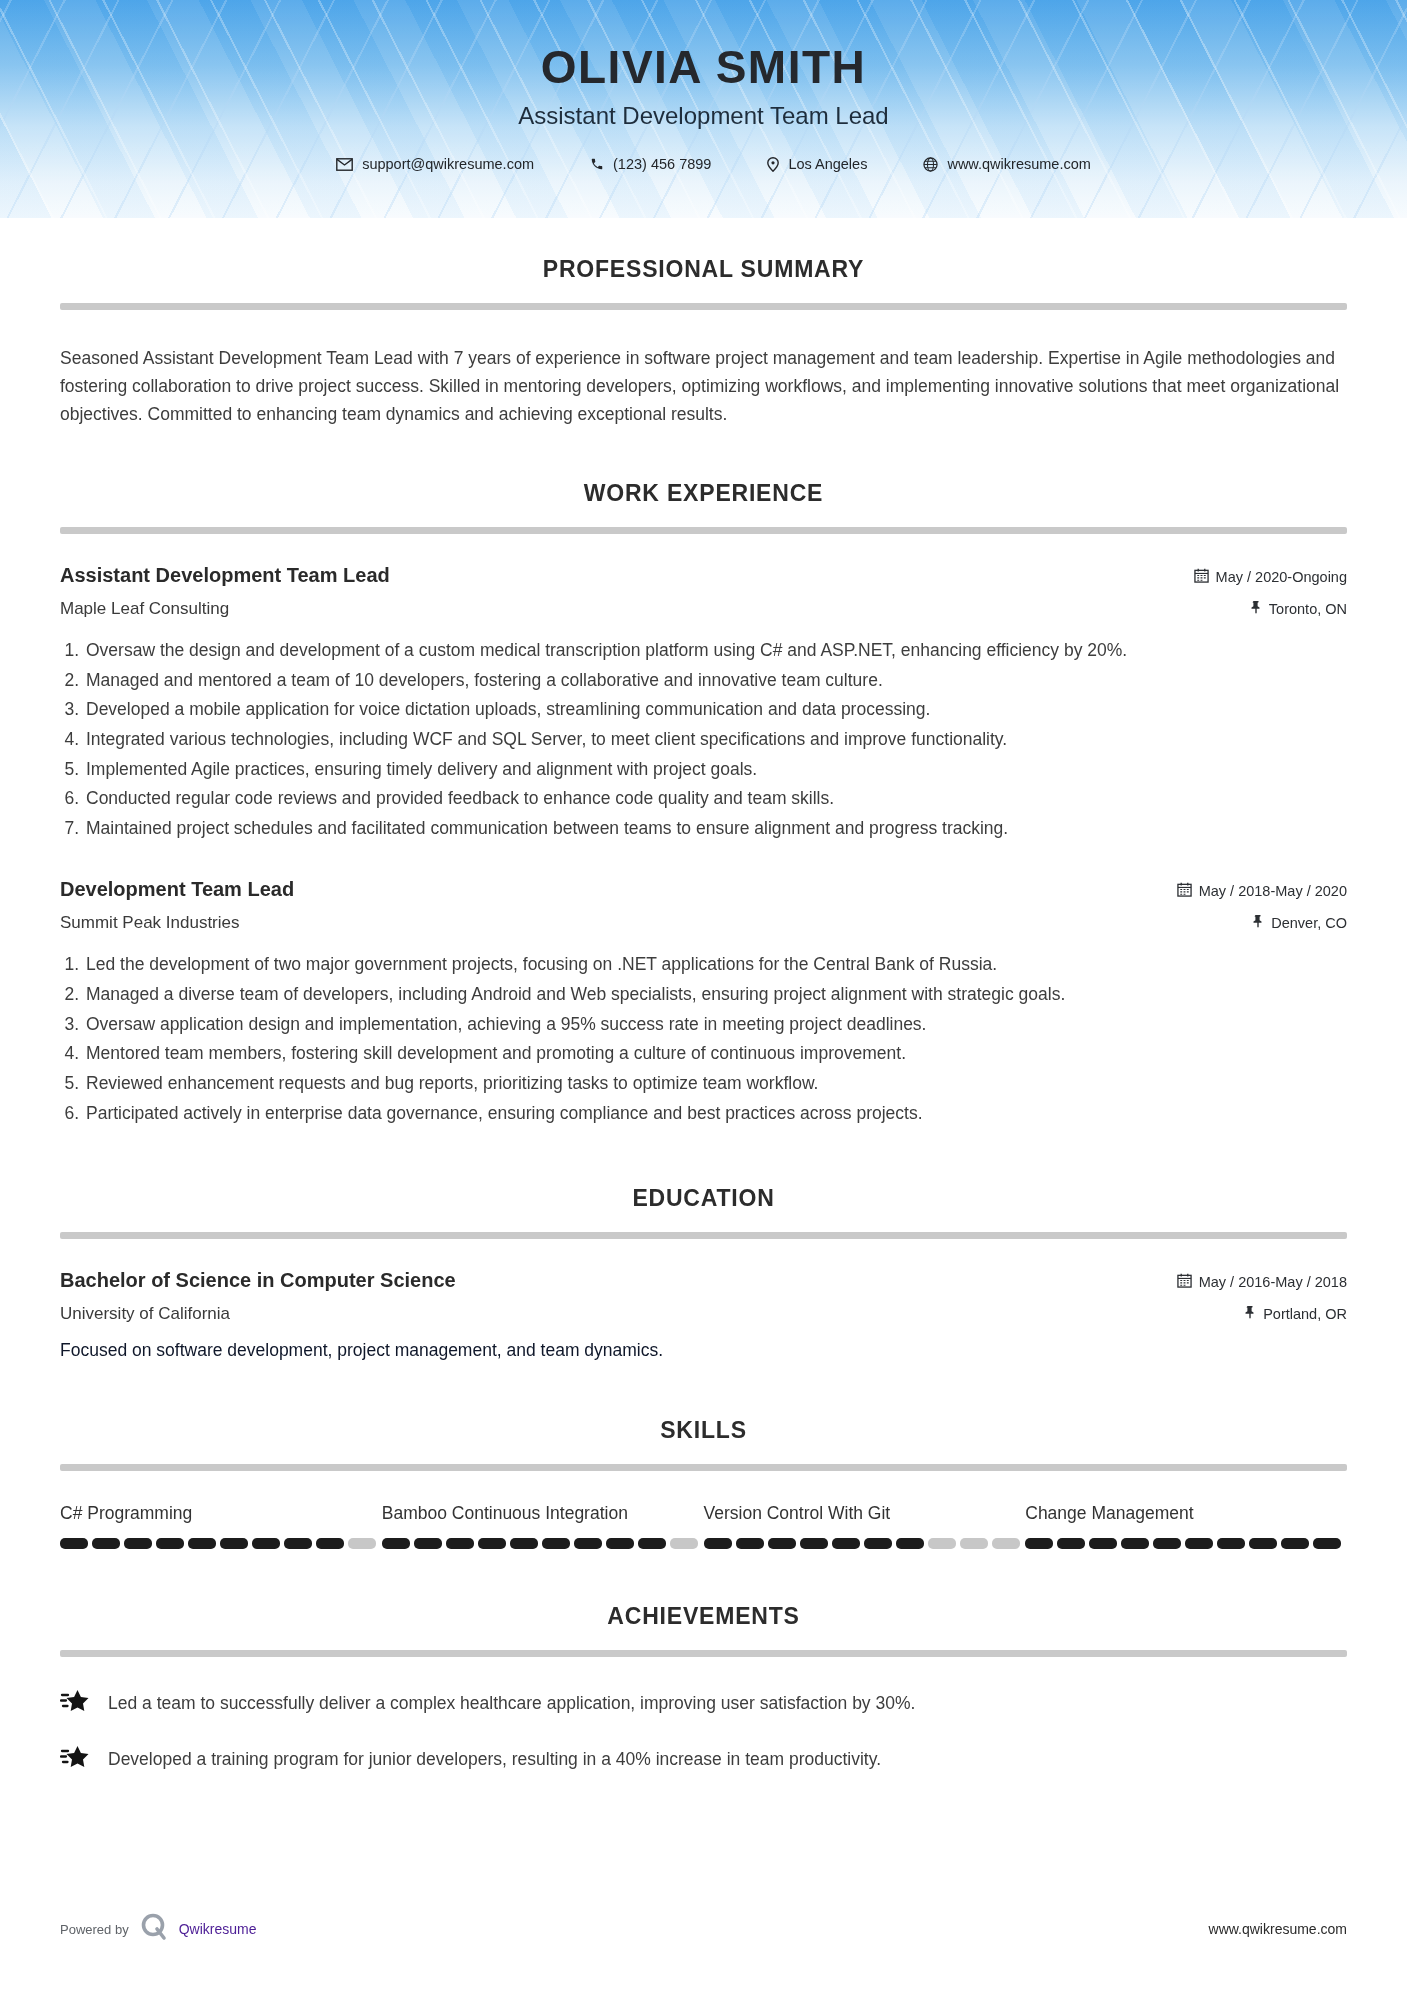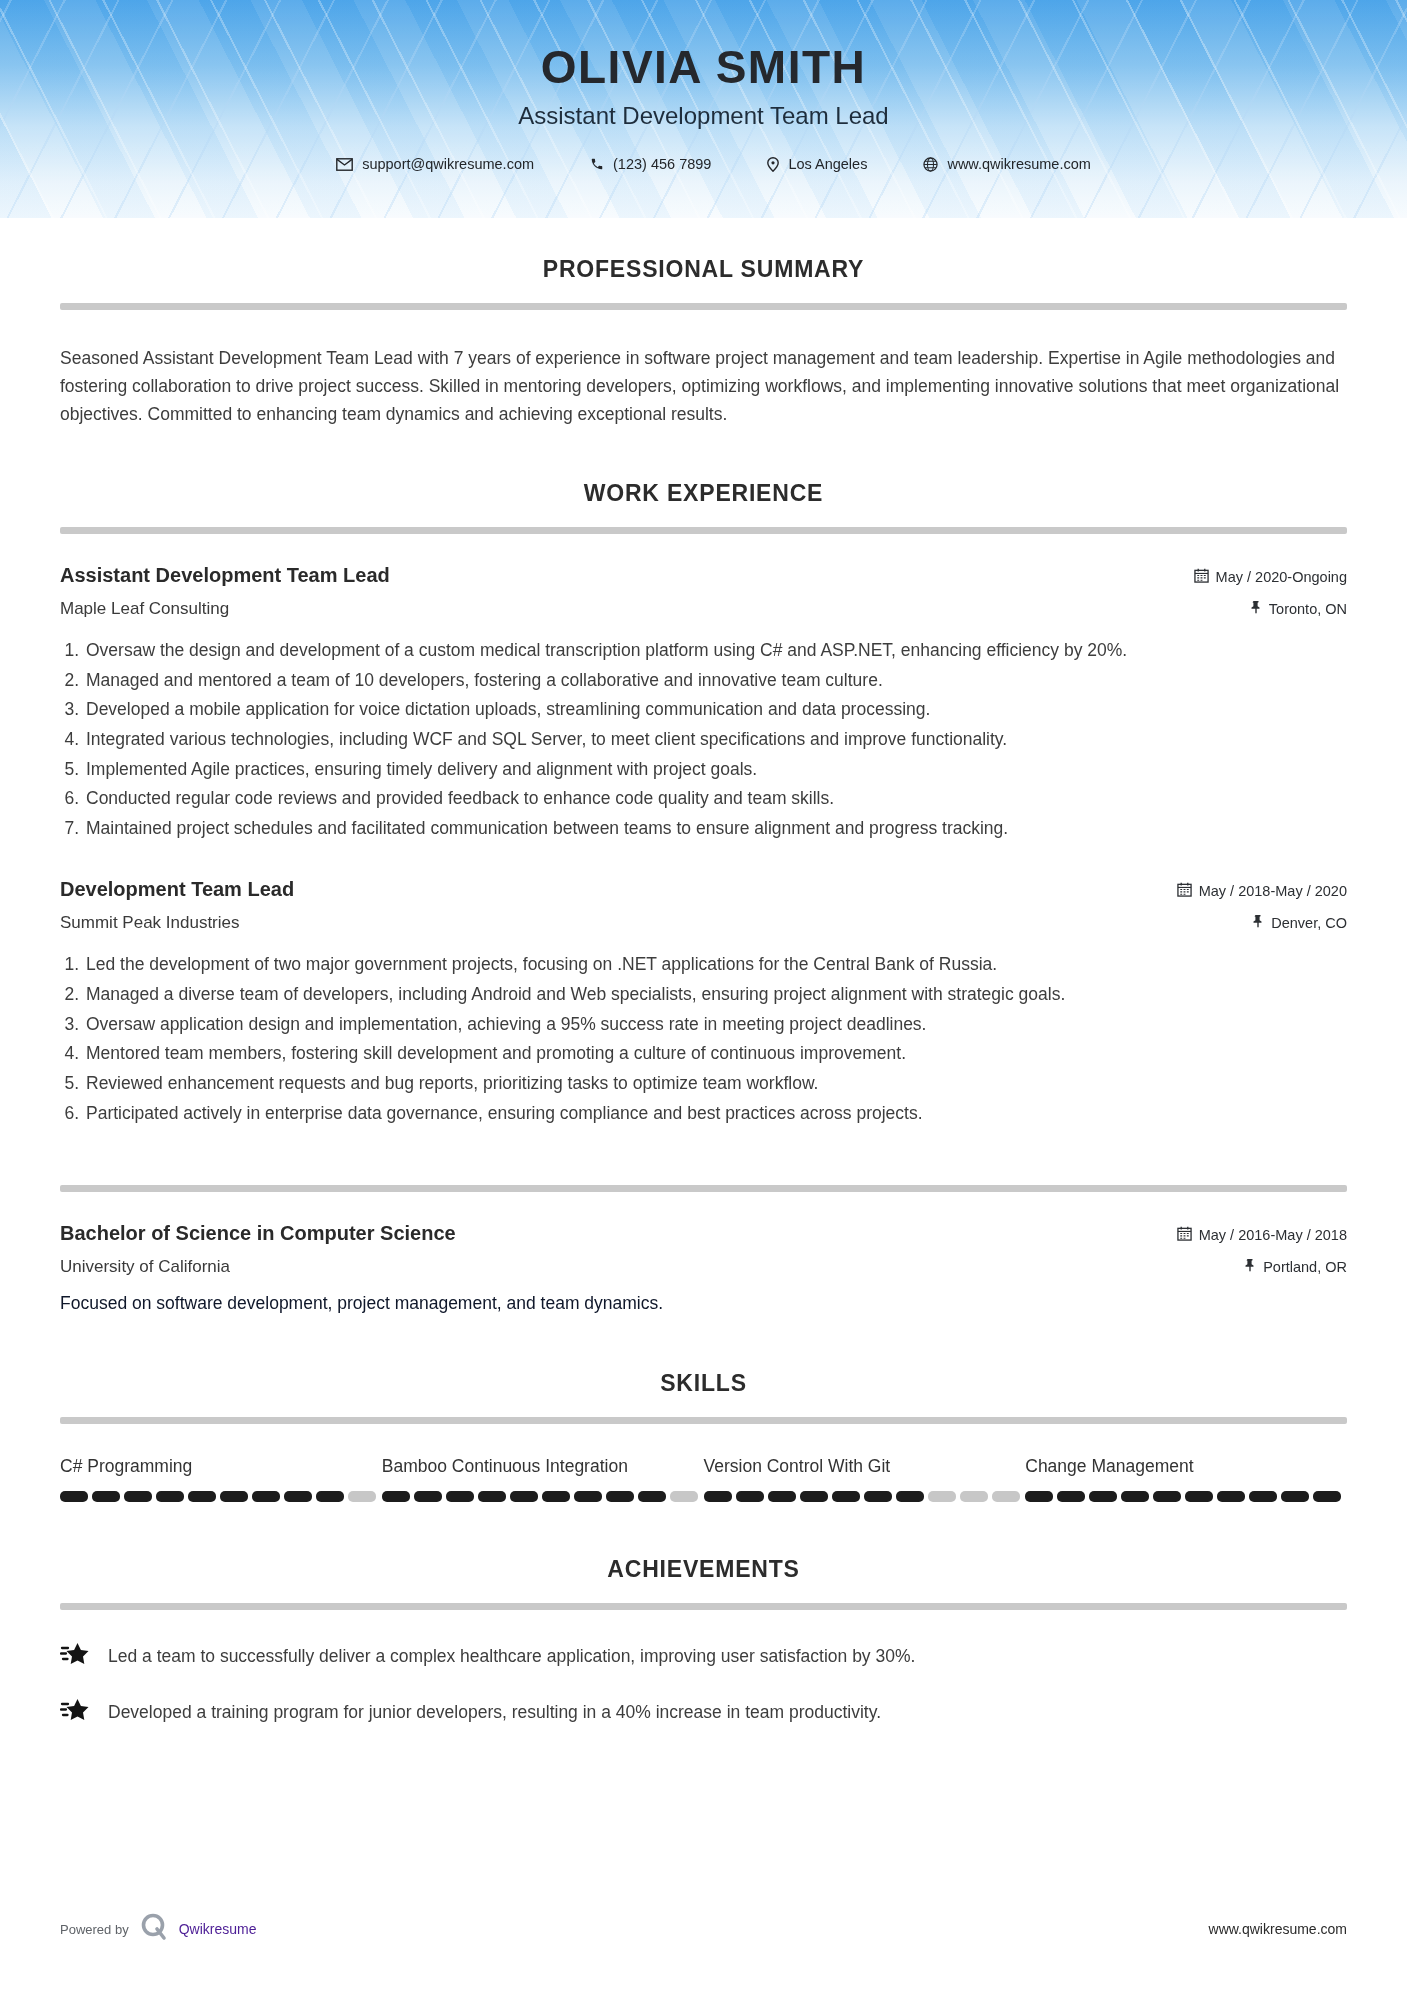--- a/index.html
+++ b/index.html
@@ -208,20 +208,21 @@
         <li>Managed a diverse team of developers, including Android and Web specialists, ensuring project alignment with strategic goals.</li>
         <li>Oversaw application design and implementation, achieving a 95% success rate in meeting project deadlines.</li>
         <li>Mentored team members, fostering skill development and promoting a culture of continuous improvement.</li>
         <li>Reviewed enhancement requests and bug reports, prioritizing tasks to optimize team workflow.</li>
         <li>Participated actively in enterprise data governance, ensuring compliance and best practices across projects.</li>
       </ol>
     </div>
   </div>
 
   <div style="margin-top:58px;">
+    <div class="sec-heading">EDUCATION</div>
     <div class="sec-bar"></div>
     <div class="job">
       <div class="job-head">
         <div>
           <div class="job-title">Bachelor of Science in Computer Science</div>
           <div class="job-company">University of California</div>
         </div>
         <div class="job-meta">
           <div class="meta-line">
             <span>

